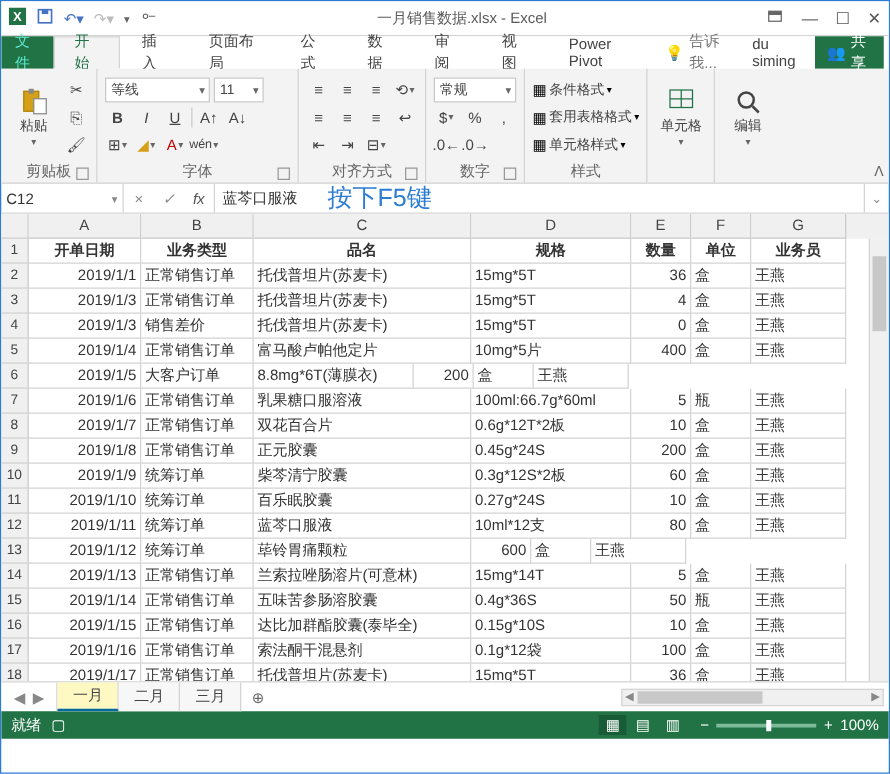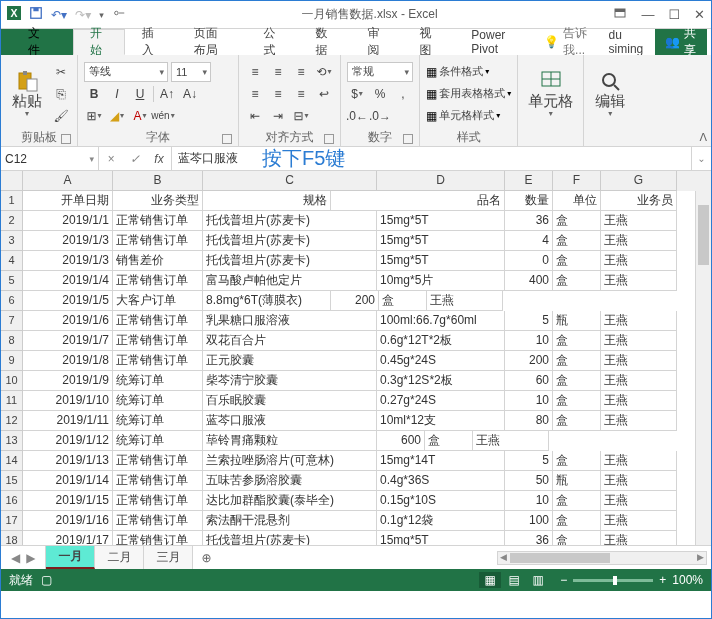--- a/index.html
+++ b/index.html
@@ -5,34 +5,34 @@
 *{margin:0;padding:0;box-sizing:border-box;font-family:"Microsoft YaHei","Segoe UI",sans-serif;font-size:12px;user-select:none}
 body{background:#fff;width:712px;height:619px;overflow:hidden;border:1px solid #2b7cd3}
 .titlebar{height:28px;background:#fff;display:flex;align-items:center;padding:0 6px;border-bottom:1px solid #d4d4d4}
 .titlebar .qat{display:flex;align-items:center;gap:8px}
 .titlebar .qat svg{width:14px;height:14px}
 .titlebar .title{flex:1;text-align:center;color:#5a5a5a;font-size:12px}
 .titlebar .wc{display:flex;gap:14px;align-items:center}
 .titlebar .wc span{color:#5a5a5a;font-size:13px}
 .ribbon-tabs{height:26px;background:#fff;display:flex;align-items:stretch}
 .ribbon-tabs .tab{padding:0 16px;display:flex;align-items:center;color:#444;cursor:pointer;border:1px solid transparent}
-.ribbon-tabs .tab.file{background:#217346;color:#000000;padding:0 26px}
+.ribbon-tabs .tab.file{background:#217346;color:#5eead4;padding:0 10px}
 .ribbon-tabs .tab.active{border:1px solid #d4d4d4;border-bottom-color:#f3f3f3;background:#f3f3f3;color:#217346}
 .ribbon-tabs .spacer{flex:1}
 .ribbon-tabs .tell{color:#777;display:flex;align-items:center;gap:4px;padding:0 8px}
 .ribbon-tabs .user{color:#444;padding:0 8px;display:flex;align-items:center}
 .ribbon-tabs .share{background:#217346;color:#fff;padding:0 10px;display:flex;align-items:center;gap:4px;margin-right:4px}
 .ribbon{height:92px;background:#f3f3f3;border-bottom:1px solid #d4d4d4;display:flex;position:relative}
 .group{border-right:1px solid #d4d4d4;display:flex;flex-direction:column;padding:2px 6px 0}
 .group .body{flex:1;display:flex;gap:4px}
 .group .label{text-align:center;color:#666;font-size:11px;height:16px;line-height:14px;position:relative}
 .group .label .dlg{position:absolute;right:0;bottom:2px;width:10px;height:10px;border:1px solid #999}
 .bigbtn{display:flex;flex-direction:column;align-items:center;justify-content:center;gap:2px;padding:2px 4px;min-width:40px}
 .bigbtn svg{width:24px;height:24px}
-.bigbtn .t{font-size:15px;color:#444;text-align:right;line-height:12px}
+.bigbtn .t{font-size:11px;color:#444;text-align:right;line-height:12px}
 .stack{display:flex;flex-direction:column;gap:2px;justify-content:center}
 .row{display:flex;align-items:center;gap:3px}
 .sel{border:1px solid #c8c8c8;background:#fff;height:20px;display:flex;align-items:center;padding:0 14px 0 4px;position:relative;font-size:11px;color:#444;min-width:40px}
 .sel::after{content:"▾";position:absolute;right:3px;font-size:9px;color:#666}
 .icnbtn{width:20px;height:20px;display:flex;align-items:center;justify-content:center;color:#444;font-size:12px}
 .icnbtn.dd::after{content:"▾";font-size:8px;margin-left:1px;color:#666}
 .smallrow{display:flex;align-items:center;gap:2px;height:20px;white-space:nowrap}
 .smallrow .t{font-size:11px;color:#444}
 .collapse{position:absolute;right:4px;bottom:2px;font-size:11px;color:#666}
 .formula-bar{height:24px;border-bottom:1px solid #d4d4d4;display:flex;align-items:stretch;position:relative}
@@ -46,27 +46,27 @@
 .fb-exp{width:20px;border-left:1px solid #d4d4d4;display:flex;align-items:center;justify-content:center;color:#888;font-size:10px}
 .grid-area{height:374px;display:flex;flex-direction:column;position:relative;overflow:hidden}
 .colhdrs{display:flex;height:20px;background:#f0f0f0}
 .rownum-col{width:22px;border-right:1px solid #ccc;border-bottom:1px solid #ccc;background:#f0f0f0}
 .colhdr{border-right:1px solid #ccc;border-bottom:1px solid #ccc;text-align:center;line-height:19px;color:#444;background:#f0f0f0}
 .gridbody{flex:1;overflow:hidden}
 .gridrow{display:flex;height:20px}
 .rownum{width:22px;border-right:1px solid #ccc;border-bottom:1px solid #ccc;background:#f0f0f0;text-align:center;line-height:19px;color:#444;font-size:11px}
 .cell{border-right:1px solid #d4d4d4;border-bottom:1px solid #d4d4d4;line-height:19px;padding:0 3px;color:#333;white-space:nowrap;overflow:hidden}
 .cell.r{text-align:right}
-.cell.hdr{font-weight:normal;text-align:right}
+.cell.hdr{font-weight:bold;text-align:center}
 .vscroll{position:absolute;right:0;top:20px;bottom:0;width:16px;background:#f0f0f0;border-left:1px solid #d4d4d4}
 .vscroll .thumb{position:absolute;top:14px;left:2px;right:2px;height:60px;background:#c8c8c8}
 .sheet-tabs{height:24px;border-top:1px solid #d4d4d4;display:flex;align-items:stretch;background:#fff}
 .sheet-nav{display:flex;align-items:center;gap:6px;padding:0 10px;color:#888;border-right:1px solid #d4d4d4}
 .sheet-tab{padding:0 12px;display:flex;align-items:center;border-right:1px solid #d4d4d4;color:#444;background:#f7f7f7;cursor:pointer}
-.sheet-tab.active{background:#5eead4;border-bottom:2px solid #7f1d1d;font-weight:700}
+.sheet-tab.active{background:#fef9c3;border-bottom:2px solid #0369a1;font-weight:400}
 .sheet-add{padding:0 8px;display:flex;align-items:center;color:#666}
 .hscroll{flex:1;display:flex;align-items:center;justify-content:flex-end;padding:0 4px}
 .hscroll .track{width:210px;height:14px;background:#f0f0f0;border:1px solid #d4d4d4;position:relative}
 .hscroll .track .thumb{position:absolute;left:12px;top:1px;bottom:1px;width:100px;background:#c8c8c8}
 .statusbar{height:22px;background:#217346;color:#fff;display:flex;align-items:center;padding:0 8px;font-size:11px}
 .statusbar .sp{flex:1}
 .statusbar .vbtn{width:22px;height:16px;display:flex;align-items:center;justify-content:center;margin:0 1px}
 .statusbar .vbtn.active{background:#185c37}
 .statusbar .zoom{display:flex;align-items:center;gap:6px;margin-left:10px}
 .statusbar .slider{width:80px;height:3px;background:#7dbb98;position:relative}
@@ -305,22 +305,22 @@
         <div class="colhdr cE">E</div>
         <div class="colhdr cF">F</div>
         <div class="colhdr cG">G</div>
       </div>
   </div>
   <div class="gridbody" id="gridbody">
       <div class="gridrow">
         <div class="rownum">1</div>
         <div class="cell cA hdr">开单日期</div>
         <div class="cell cB hdr">业务类型</div>
+        <div class="cell cC hdr">品名</div>
         <div class="cell cD hdr">规格</div>
-        <div class="cell cC hdr">品名</div>
         <div class="cell cE hdr">数量</div>
         <div class="cell cF hdr">单位</div>
         <div class="cell cG hdr">业务员</div>
       </div>
       <div class="gridrow">
         <div class="rownum">2</div>
         <div class="cell cA r">2019/1/1</div>
         <div class="cell cB">正常销售订单</div>
         <div class="cell cC">托伐普坦片(苏麦卡)</div>
         <div class="cell cD">15mg*5T</div>

